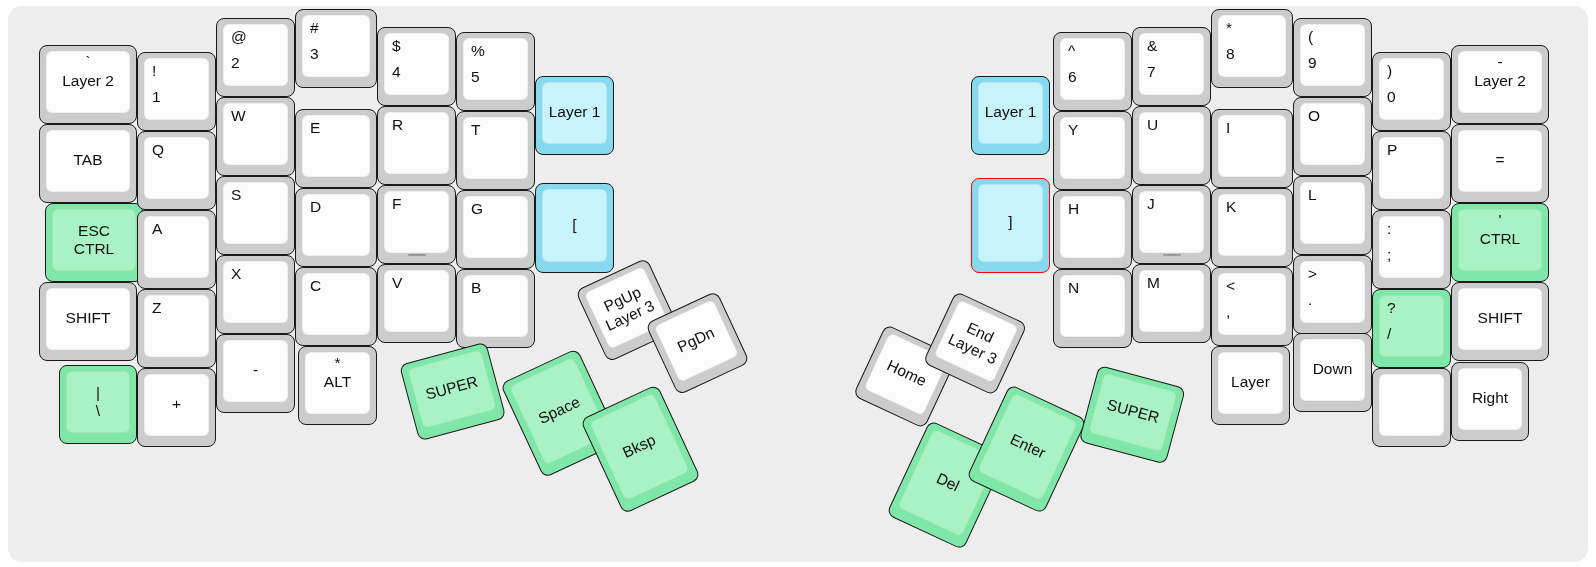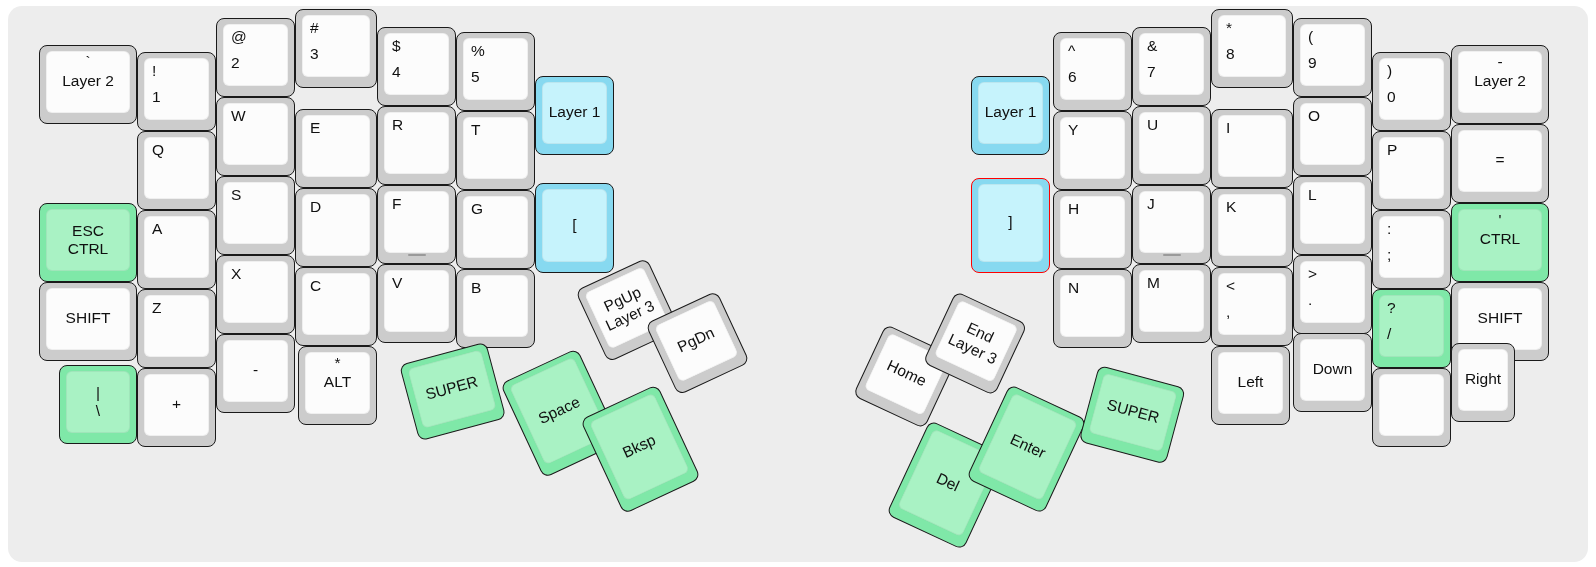--- a/index.html
+++ b/index.html
@@ -98,21 +98,27 @@
 
 <div id="canvas"></div>
 <div id="board">
     <div class="key k-white" style="left: 39px; top: 45px; width: 98px; height: 79px;">
       <div class="cap"></div>
       <div class="legends">
         <div class="lg-tc">`</div>
         <div class="lg-c">Layer 2</div>
       </div>
     </div>
-    <div class="key k-green" style="left: 39px; top: 203px; width: 98px; height: 79px;">
+    <div class="key k-white" style="left: 39px; top: 124px; width: 98px; height: 79px;">
+      <div class="cap"></div>
+      <div class="legends">
+        <div class="lg-c">TAB</div>
+      </div>
+    </div>
+    <div class="key k-green" style="left: 45px; top: 203px; width: 98px; height: 79px;">
       <div class="cap"></div>
       <div class="legends">
         <div class="lg-stack">
           <div class="">ESC</div>
           <div class="">CTRL</div>
         </div>
       </div>
     </div>
     <div class="key k-white" style="left: 39px; top: 282px; width: 98px; height: 79px;">
       <div class="cap"></div>
@@ -404,21 +410,21 @@
     <div class="key k-white" style="left: 1211px; top: 267px; width: 82px; height: 79px;">
       <div class="cap"></div>
       <div class="legends">
         <div class="lg-tl">&lt;</div>
         <div class="lg-bl">,</div>
       </div>
     </div>
     <div class="key k-white" style="left: 1211px; top: 346px; width: 79px; height: 79px;">
       <div class="cap"></div>
       <div class="legends">
-        <div class="lg-c">Left</div>
+        <div class="lg-c">Layer</div>
       </div>
     </div>
     <div class="key k-white" style="left: 1293px; top: 18px; width: 79px; height: 79px;">
       <div class="cap"></div>
       <div class="legends">
         <div class="lg-tl">(</div>
         <div class="lg-bl">9</div>
       </div>
     </div>
     <div class="key k-white" style="left: 1293px; top: 97px; width: 79px; height: 79px;">
@@ -495,21 +501,21 @@
         <div class="lg-tc">'</div>
         <div class="lg-c">CTRL</div>
       </div>
     </div>
     <div class="key k-white" style="left: 1451px; top: 282px; width: 98px; height: 79px;">
       <div class="cap"></div>
       <div class="legends">
         <div class="lg-c">SHIFT</div>
       </div>
     </div>
-    <div class="key k-white" style="left: 1451px; top: 343px; width: 64px; height: 79px;">
+    <div class="key k-white" style="left: 1451px; top: 362px; width: 78px; height: 79px;">
       <div class="cap"></div>
       <div class="legends">
         <div class="lg-c">Right</div>
       </div>
     </div>
     <div class="key k-white" style="left: 886px; top: 324px; width: 79px; height: 79px; transform: rotate(25deg);">
       <div class="cap"></div>
       <div class="legends">
         <div class="lg-c">Home</div>
       </div>

